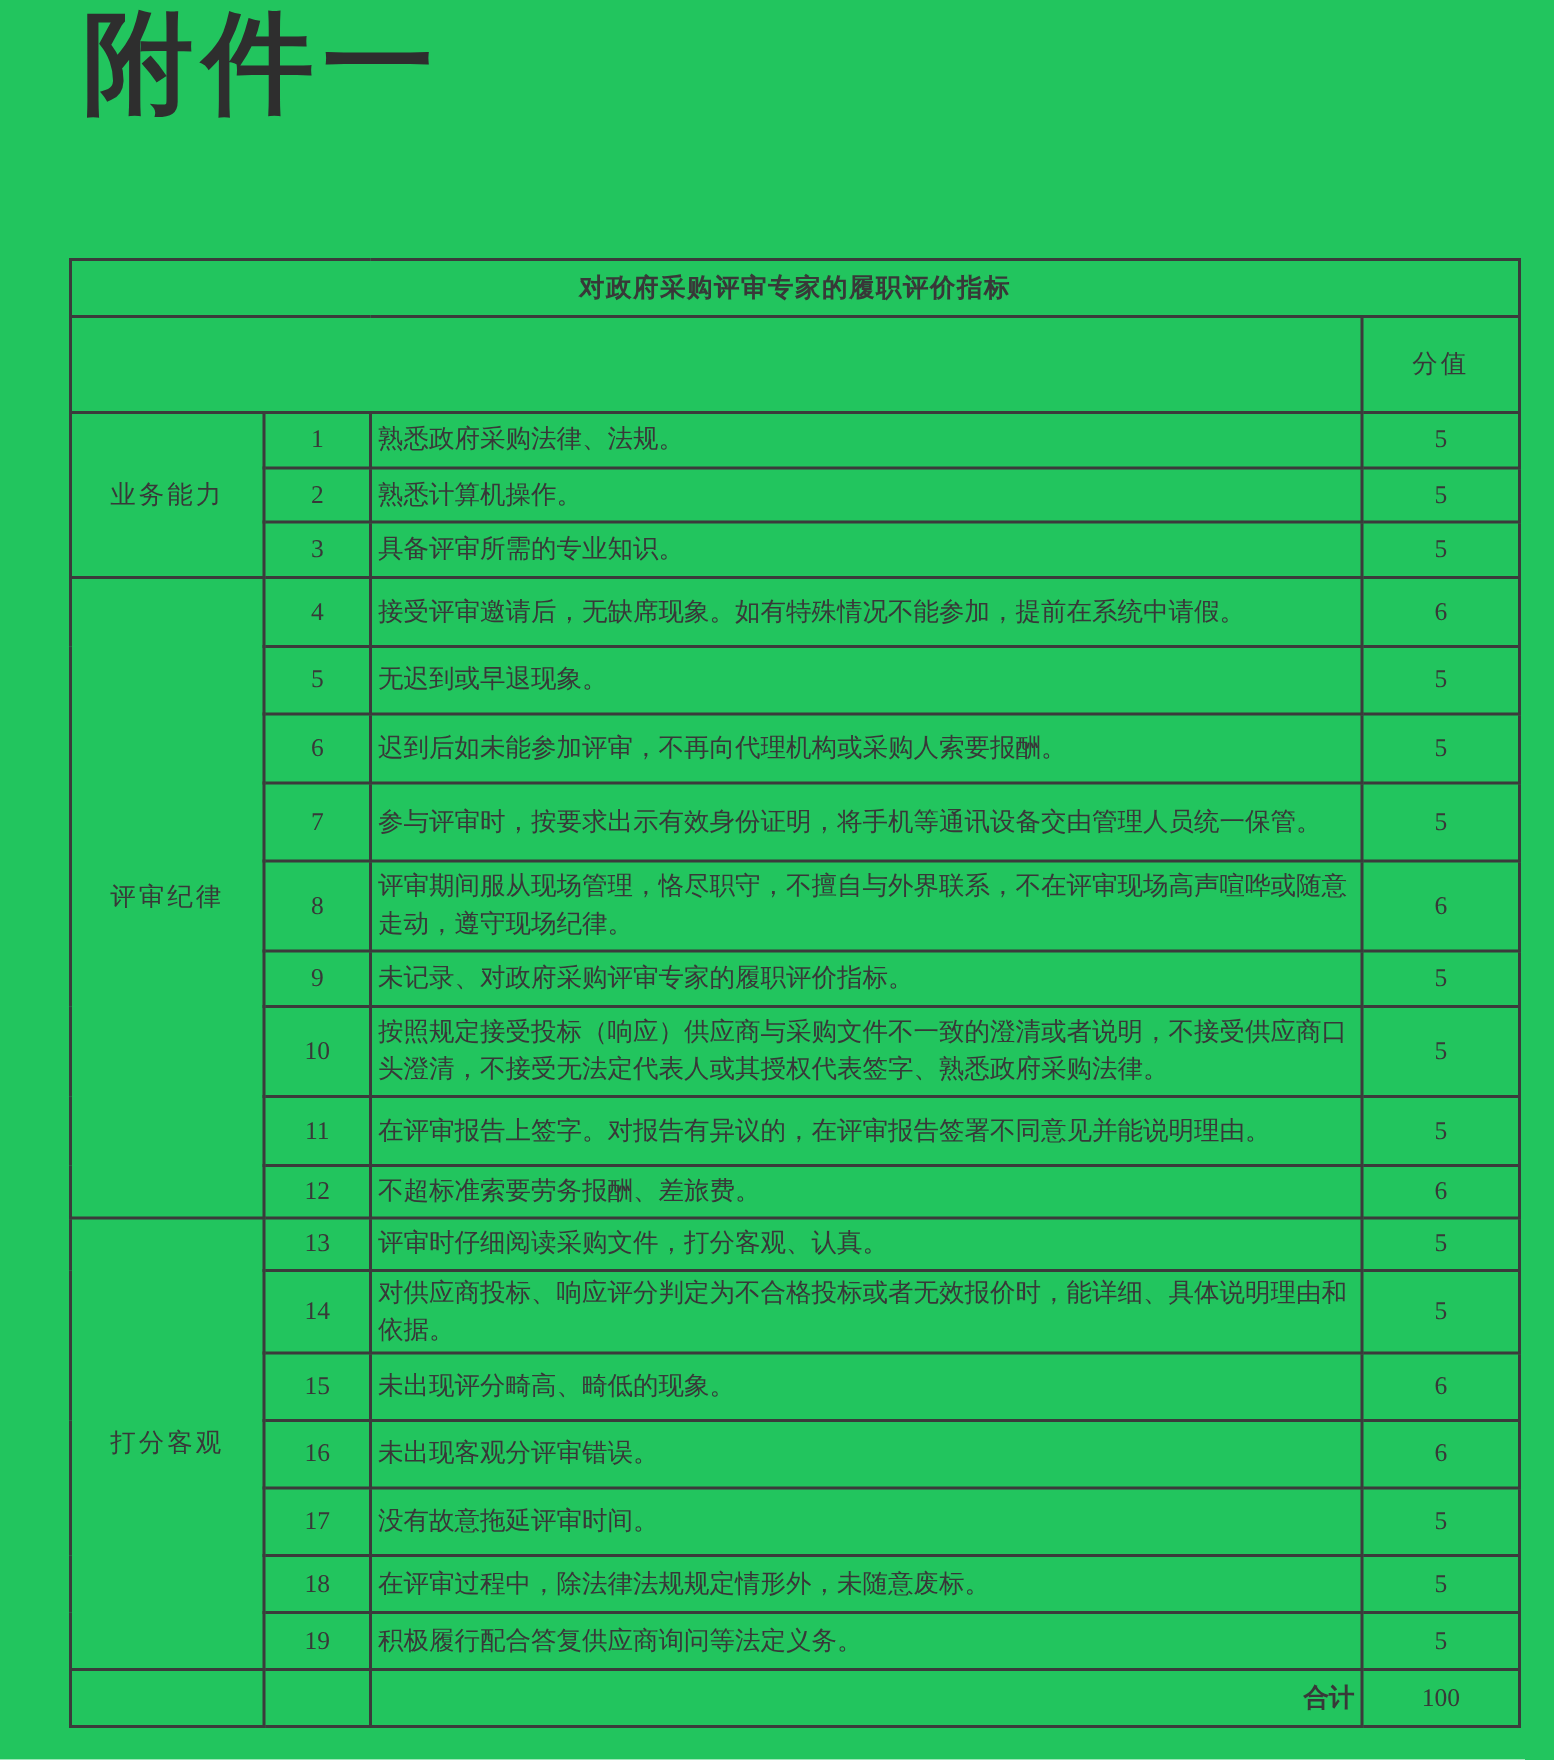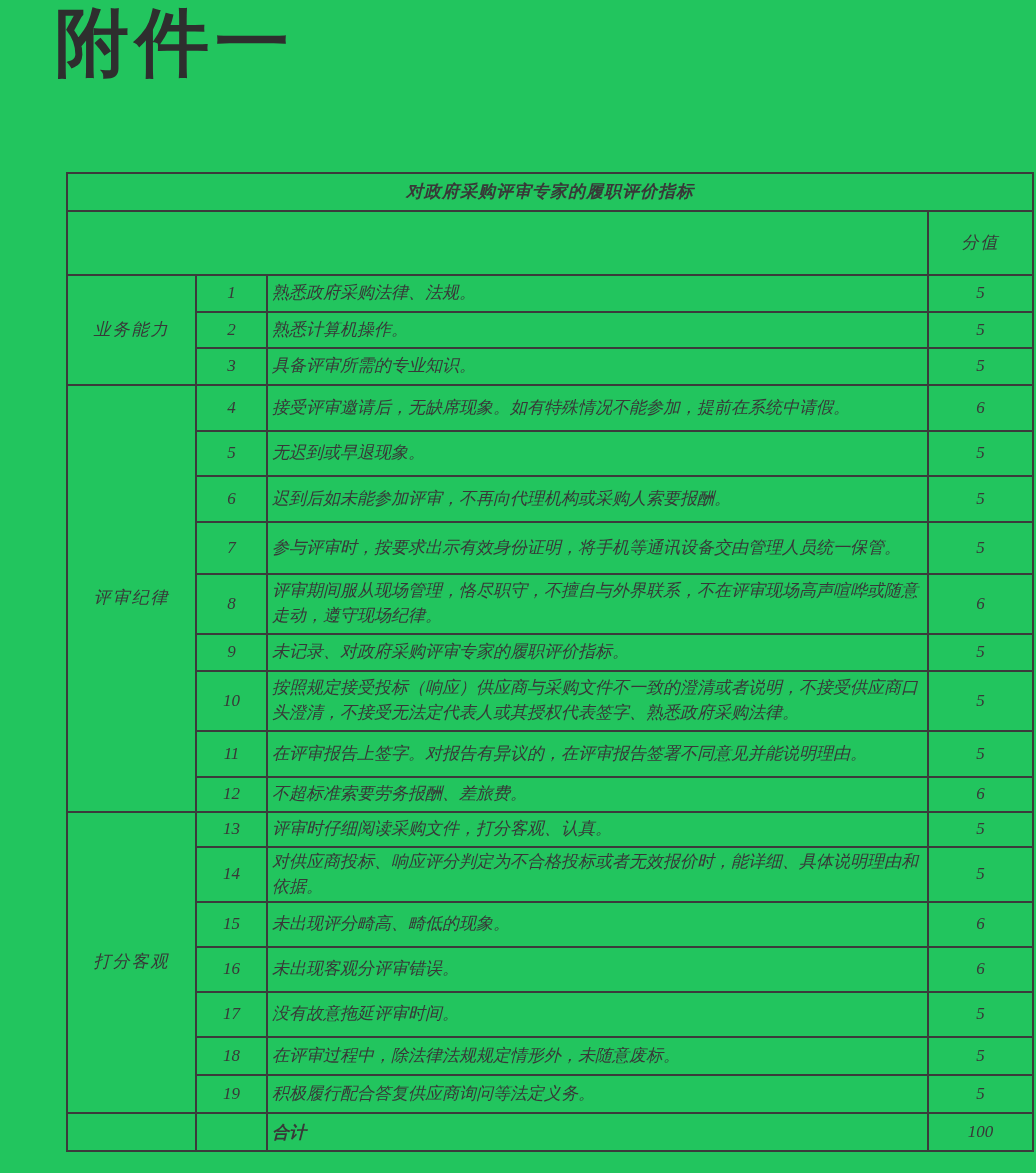--- a/index.html
+++ b/index.html
@@ -25,26 +25,25 @@
     top: -6px;
     font-family: "DejaVu Sans", "Liberation Sans", sans-serif;
     font-size: 74px;
     font-weight: 900;
     letter-spacing: 6px;
     color: #2e2e2e;
     line-height: 1.3;
   }
   table.eval-table {
     position: absolute;
-    left: 66px;
+    left: 46px;
     top: 172px;
     width: 966px;
     border-collapse: collapse;
     table-layout: fixed;
-    font-style: italic;
   }
   table.eval-table td {
     border: 2px solid #3b3b3b;
     padding: 2px 4px;
     vertical-align: middle;
     font-size: 17px;
     line-height: 1.45;
     color: #383838;
     overflow: hidden;
   }
@@ -76,20 +75,21 @@
   td.score {
     text-align: center;
     font-size: 16px;
   }
   td.total-label-cell {
     font-family: "DejaVu Sans", "Liberation Sans", sans-serif;
     font-weight: bold;
     font-size: 22px;
     color: #2e2e2e;
     padding-left: 5px;
+    text-align: right;
   }
   td.total-value-cell {
     text-align: center;
     font-size: 16px;
     border-radius: 15px;
   }
 </style>
 </head>
 <body>
 

